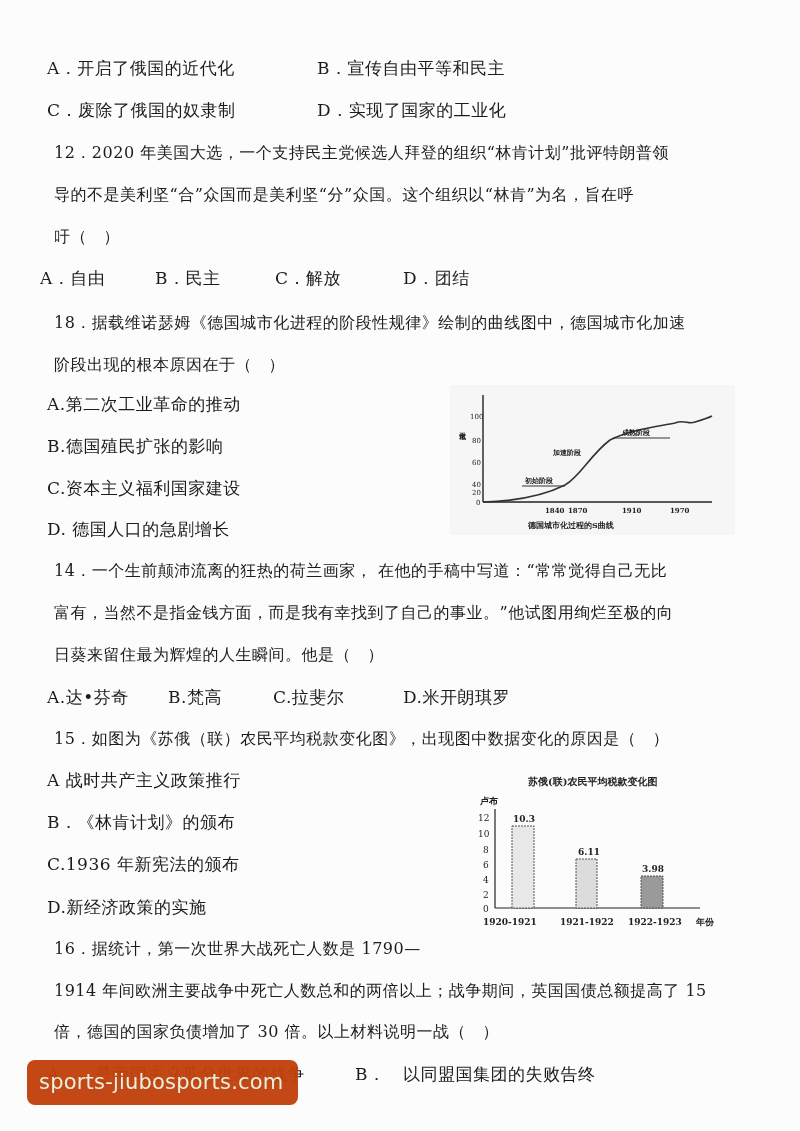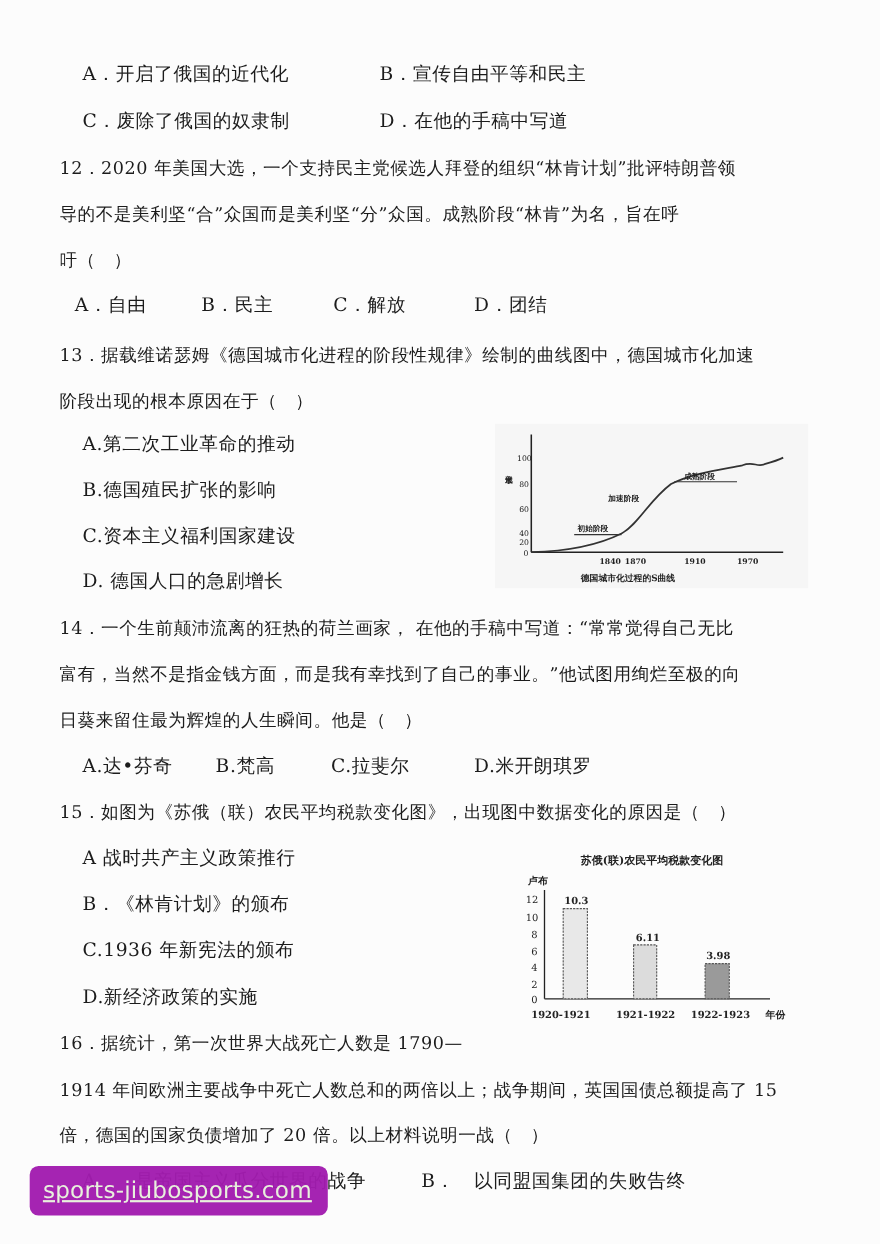--- a/index.html
+++ b/index.html
@@ -7,47 +7,47 @@
     width: 800px; height: 1131px; overflow: hidden;
     background: #fcfcfc;
     font-family: "DejaVu Serif", "Liberation Serif", serif;
     color: #1c1c1c;
     position: relative;
   }
   .line {
     position: absolute; left: 54px; font-size: 16px; line-height: 22px;
     white-space: nowrap; letter-spacing: 0.5px;
   }
-  .opt { position: absolute; font-size: 17px; line-height: 22px; white-space: nowrap; letter-spacing: 0.5px; margin-left: 28px; }
+  .opt { position: absolute; font-size: 17px; line-height: 22px; white-space: nowrap; letter-spacing: 0.5px; }
   .fig { position: absolute; }
   .fig svg text { font-family: "DejaVu Serif", serif; fill: #222; }
   .watermark {
     position: absolute; left: 27px; top: 1060px; width: 271px; height: 45px;
-    background: #a21caf; border-radius: 8px; opacity: 0.96;
+    background: #c2410c; border-radius: 8px; opacity: 0.96;
     color: #e8f1dc; font-family: "DejaVu Sans", sans-serif; font-size: 21px;
-    line-height: 45px; padding-left: 12px; box-sizing: border-box; letter-spacing: 0.2px; text-decoration: underline;
+    line-height: 45px; padding-left: 12px; box-sizing: border-box; letter-spacing: 0.2px;
   }
 </style>
 </head>
 <body>
 
 <div class="opt" style="left:47px;top:57px">A．开启了俄国的近代化</div>
 <div class="opt" style="left:317px;top:57px">B．宣传自由平等和民主</div>
 <div class="opt" style="left:47px;top:99px">C．废除了俄国的奴隶制</div>
-<div class="opt" style="left:317px;top:99px">D．在他的手稿中写道</div>
+<div class="opt" style="left:317px;top:99px">D．实现了国家的工业化</div>
 
 <div class="line" style="top:142px">12．2020 年美国大选，一个支持民主党候选人拜登的组织“林肯计划”批评特朗普领</div>
-<div class="line" style="top:184px">导的不是美利坚“合”众国而是美利坚“分”众国。成熟阶段“林肯”为名，旨在呼</div>
+<div class="line" style="top:184px">导的不是美利坚“合”众国而是美利坚“分”众国。这个组织以“林肯”为名，旨在呼</div>
 <div class="line" style="top:226px">吁（　）</div>
 <div class="opt" style="left:40px;top:267px">A．自由</div>
 <div class="opt" style="left:155px;top:267px">B．民主</div>
 <div class="opt" style="left:275px;top:267px">C．解放</div>
 <div class="opt" style="left:403px;top:267px">D．团结</div>
 
-<div class="line" style="top:312px">13．据载维诺瑟姆《德国城市化进程的阶段性规律》绘制的曲线图中，德国城市化加速</div>
+<div class="line" style="top:312px">18．据载维诺瑟姆《德国城市化进程的阶段性规律》绘制的曲线图中，德国城市化加速</div>
 <div class="line" style="top:354px">阶段出现的根本原因在于（　）</div>
 <div class="opt" style="left:47px;top:393px">A.第二次工业革命的推动</div>
 <div class="opt" style="left:47px;top:435px">B.德国殖民扩张的影响</div>
 <div class="opt" style="left:47px;top:477px">C.资本主义福利国家建设</div>
 <div class="opt" style="left:47px;top:518px">D. 德国人口的急剧增长</div>
 
 <div class="fig" style="left:450px;top:385px;width:285px;height:150px">
   <svg width="285" height="150" viewBox="0 0 285 150">
     <rect x="0" y="0" width="285" height="150" fill="#f6f6f6"></rect>
 
@@ -121,17 +121,17 @@
 
     <text x="33" y="160" font-size="9" font-weight="bold">1920-1921</text>
     <text x="110" y="160" font-size="9" font-weight="bold">1921-1922</text>
     <text x="178" y="160" font-size="9" font-weight="bold">1922-1923</text>
     <text x="246" y="160" font-size="9" font-weight="bold">年份</text>
   </svg>
 </div>
 
 <div class="line" style="top:938px">16．据统计，第一次世界大战死亡人数是 1790—</div>
 <div class="line" style="top:980px">1914 年间欧洲主要战争中死亡人数总和的两倍以上；战争期间，英国国债总额提高了 15</div>
-<div class="line" style="top:1021px">倍，德国的国家负债增加了 20 倍。以上材料说明一战（　）</div>
+<div class="line" style="top:1021px">倍，德国的国家负债增加了 30 倍。以上材料说明一战（　）</div>
 <div class="opt" style="left:47px;top:1063px">A．　是帝国主义瓜分世界的战争</div>
 <div class="opt" style="left:355px;top:1063px">B．　以同盟国集团的失败告终</div>
 
 <div class="watermark">sports-jiubosports.com</div>
 
 </body></html>

